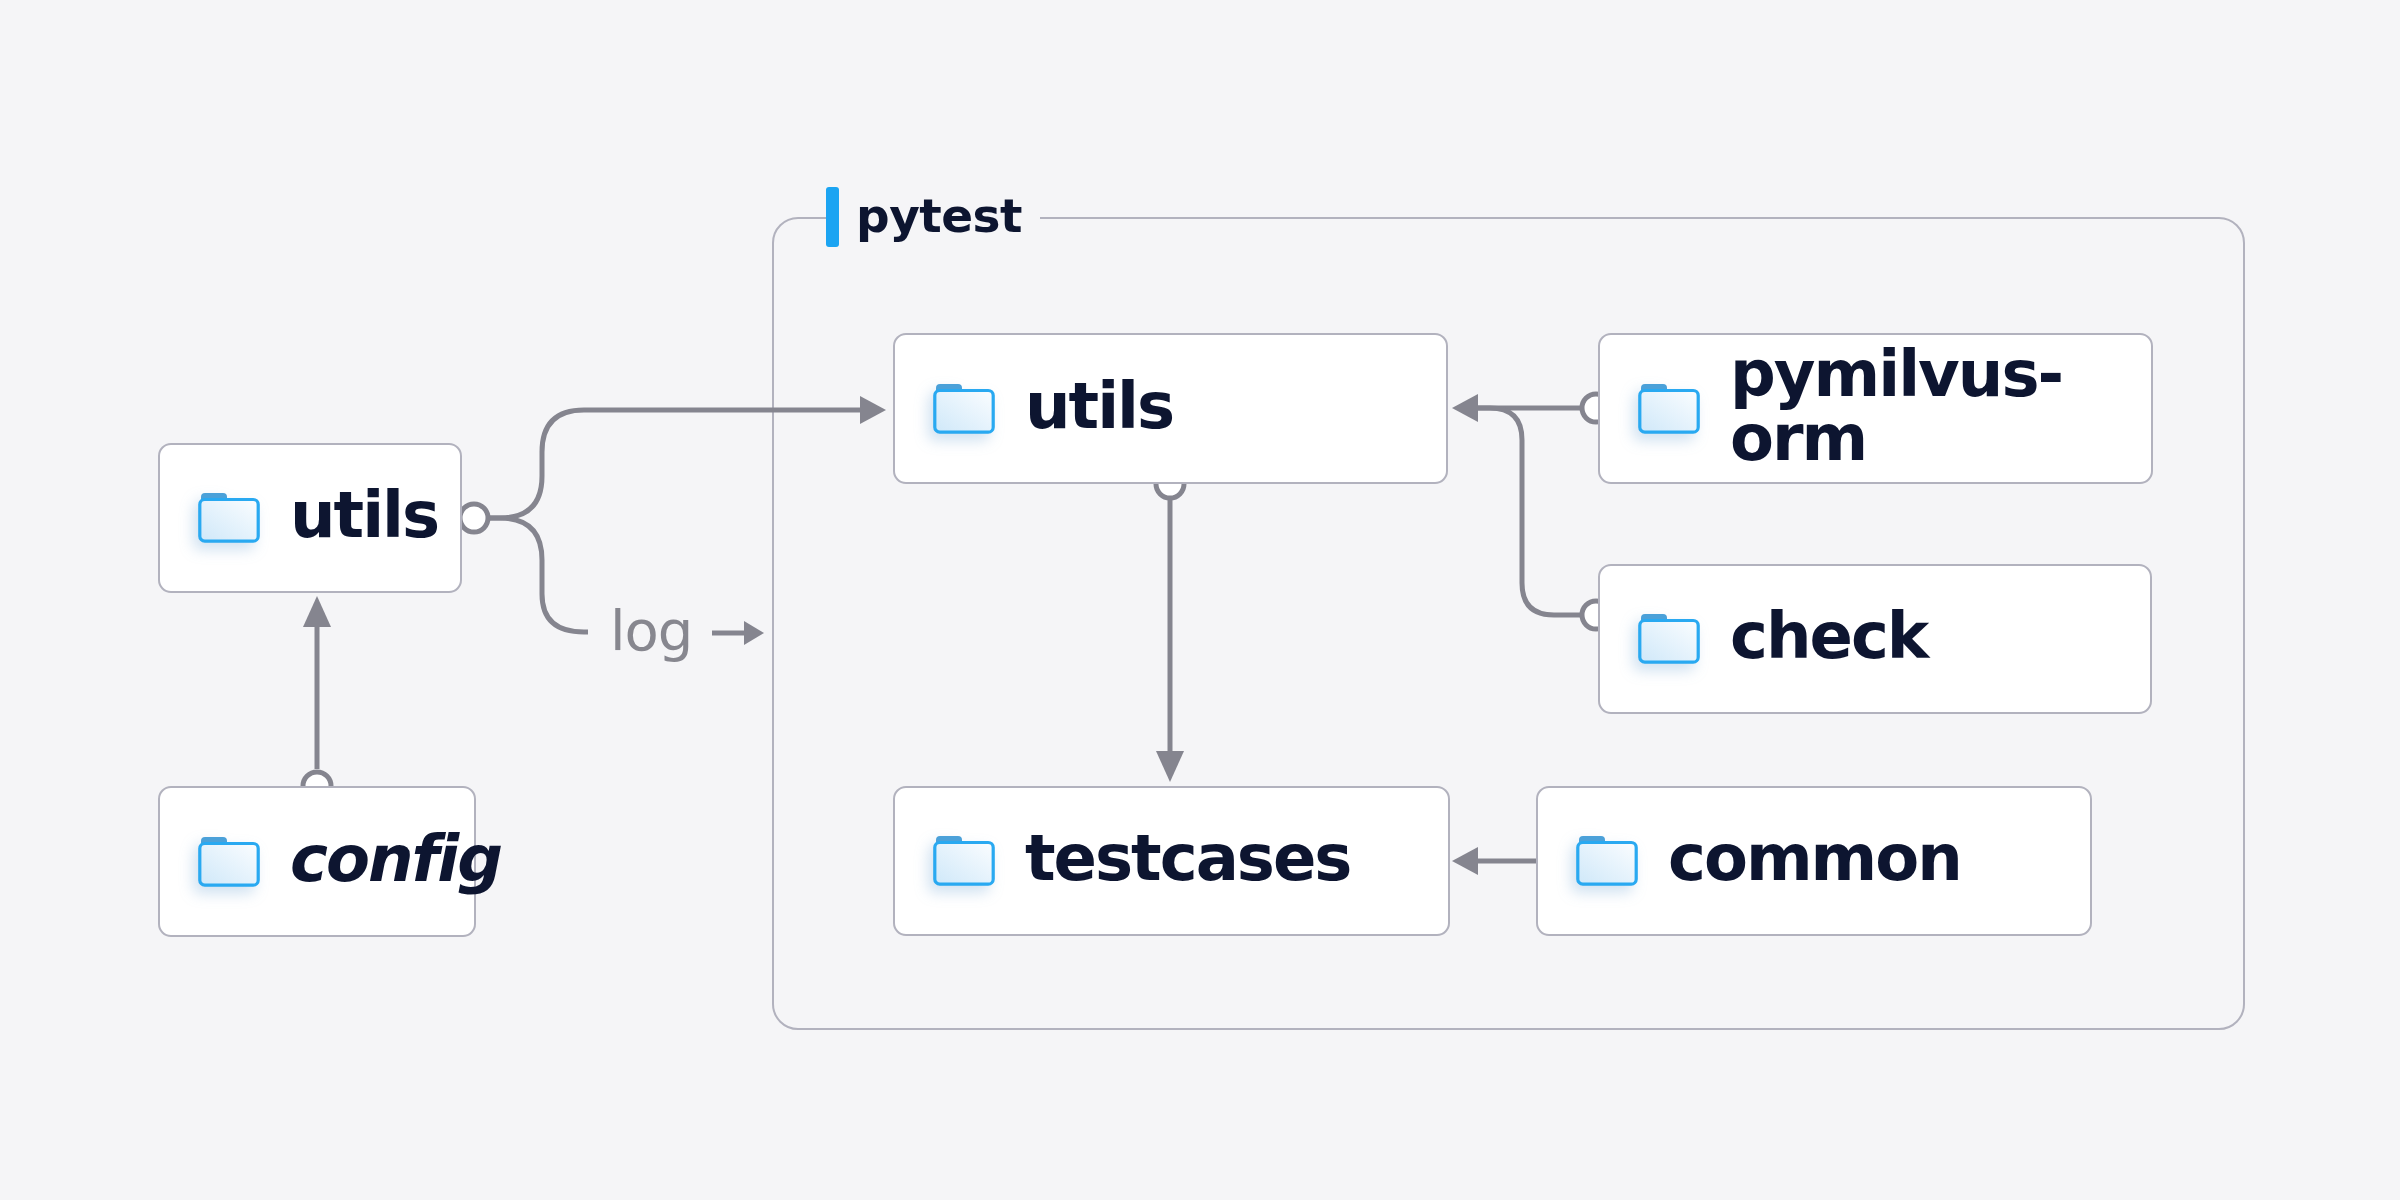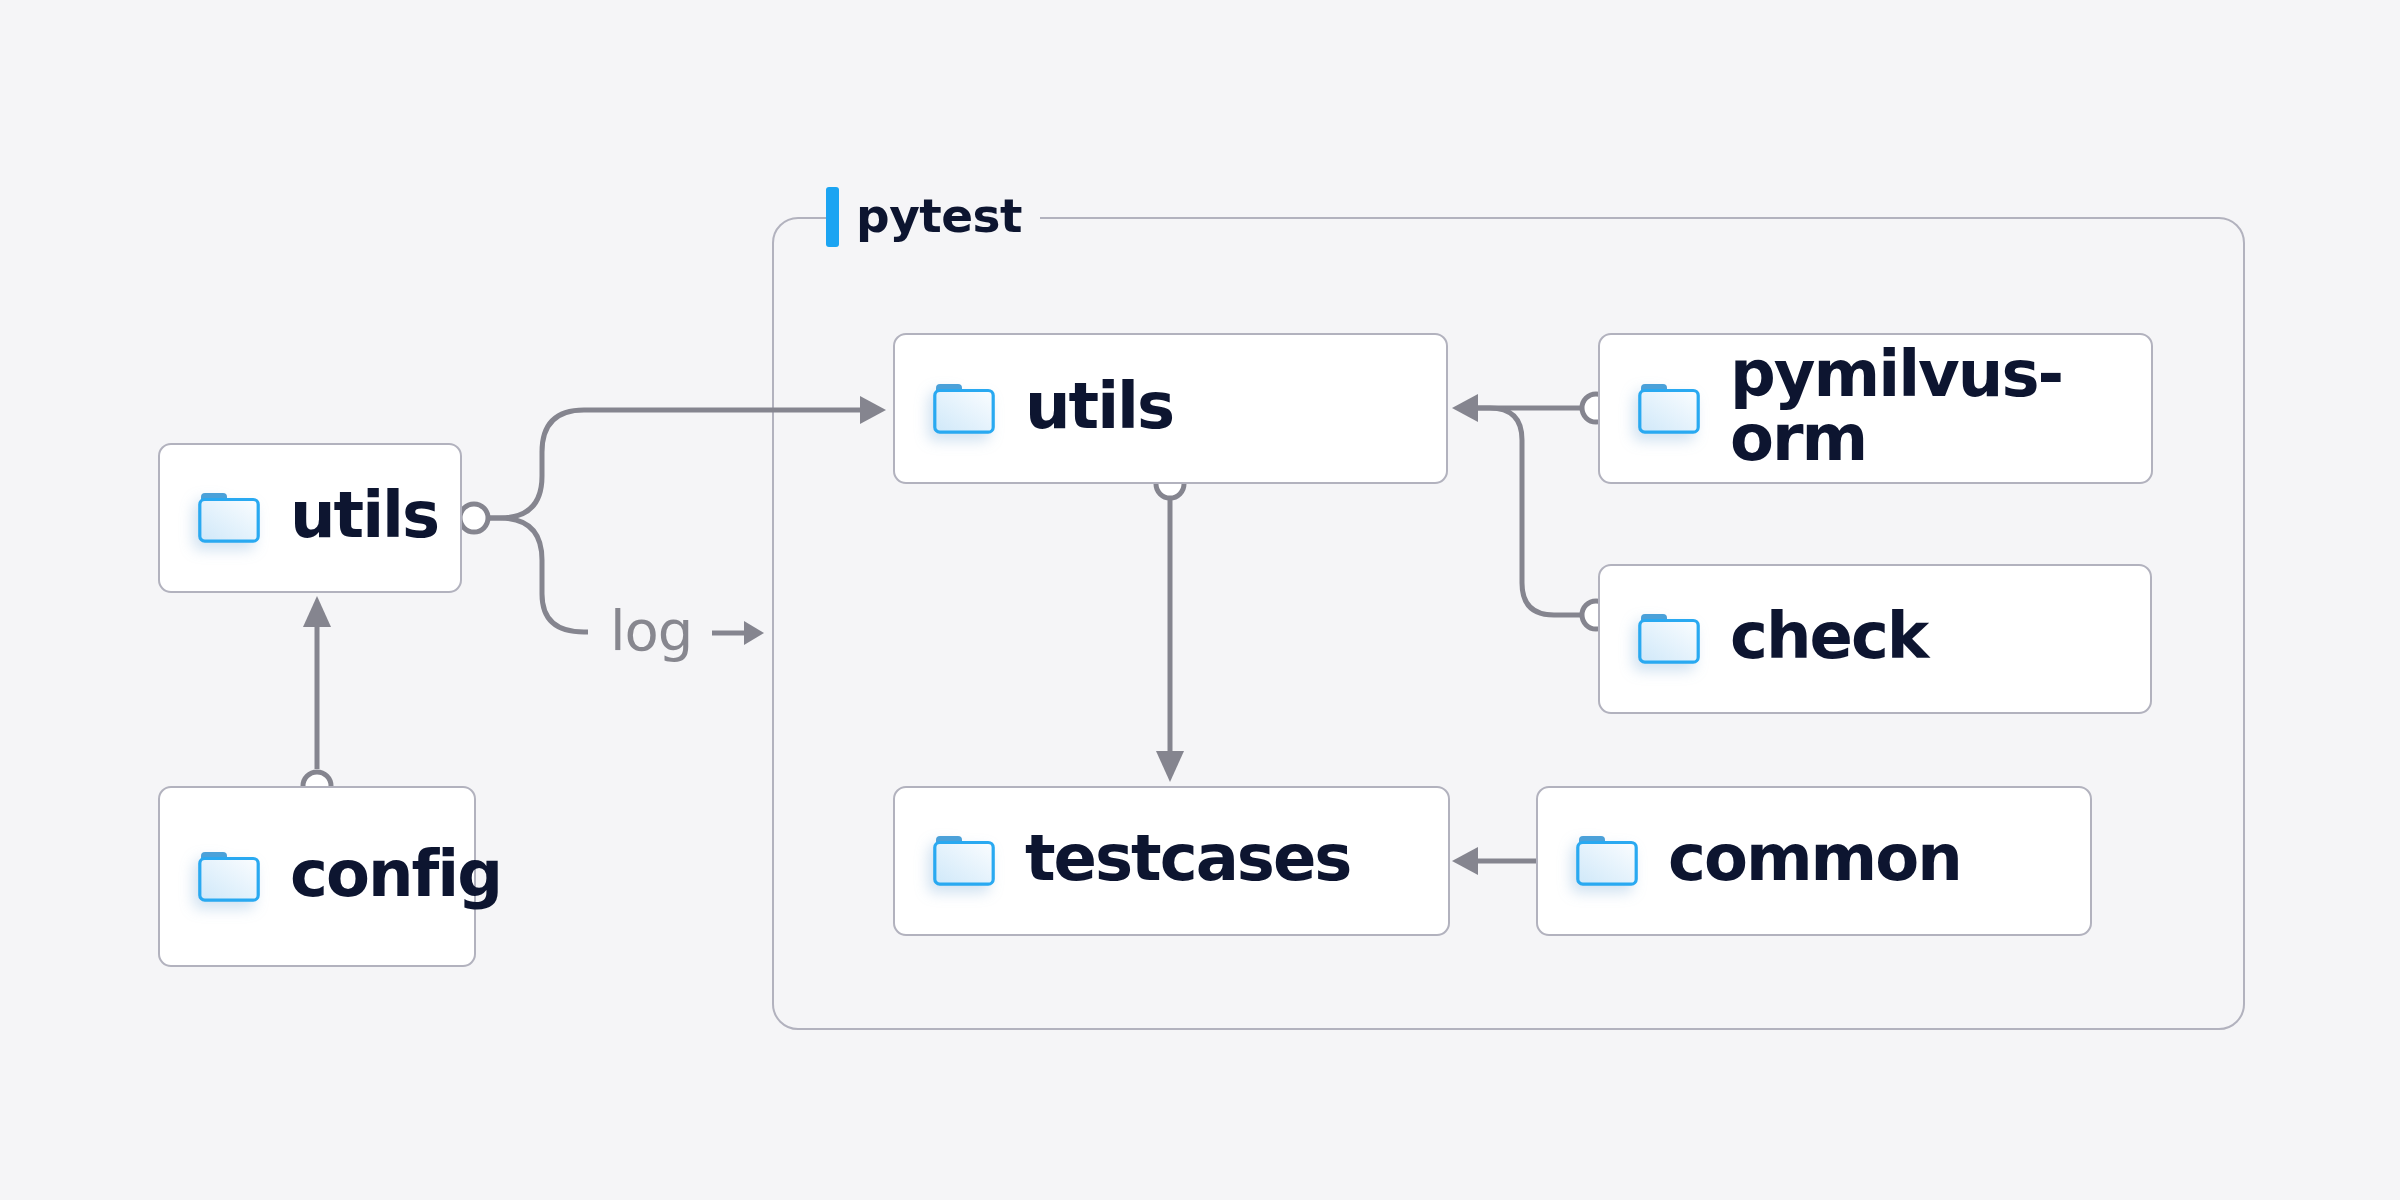--- a/index.html
+++ b/index.html
@@ -34,21 +34,21 @@
     display:flex;align-items:center;
     padding-left:38px;gap:30px;
   }
   .node-label{
     font-size:64px;font-weight:700;color:#0d1530;
     letter-spacing:-2px;line-height:1;padding-bottom:6px;
   }
   .folder{flex:0 0 auto;width:62px;height:50px;filter:drop-shadow(-5px 7px 7px rgba(70,140,200,.25));}
 
   .n-utils    {left:158px;top:443px;width:304px;height:150px;}
-  .n-config   {left:158px;top:786px;width:318px;height:181px;}
+  .n-config   {left:158px;top:786px;width:318px;height:151px;font-style:italic;}
   .n-base     {left:893px;top:333px;width:555px;height:151px;}
   .n-testcases{left:893px;top:786px;width:557px;height:150px;}
   .n-pymilvus {left:1598px;top:333px;width:555px;height:151px;}
   .n-check    {left:1598px;top:540px;width:554px;height:150px;margin-top:24px;}
   .n-common   {left:1536px;top:786px;width:556px;height:150px;}
 
   .edge-label{
     position:absolute;left:610px;top:603px;
     font-size:56px;font-weight:500;color:#87878f;line-height:56px;letter-spacing:-1px;
   }

